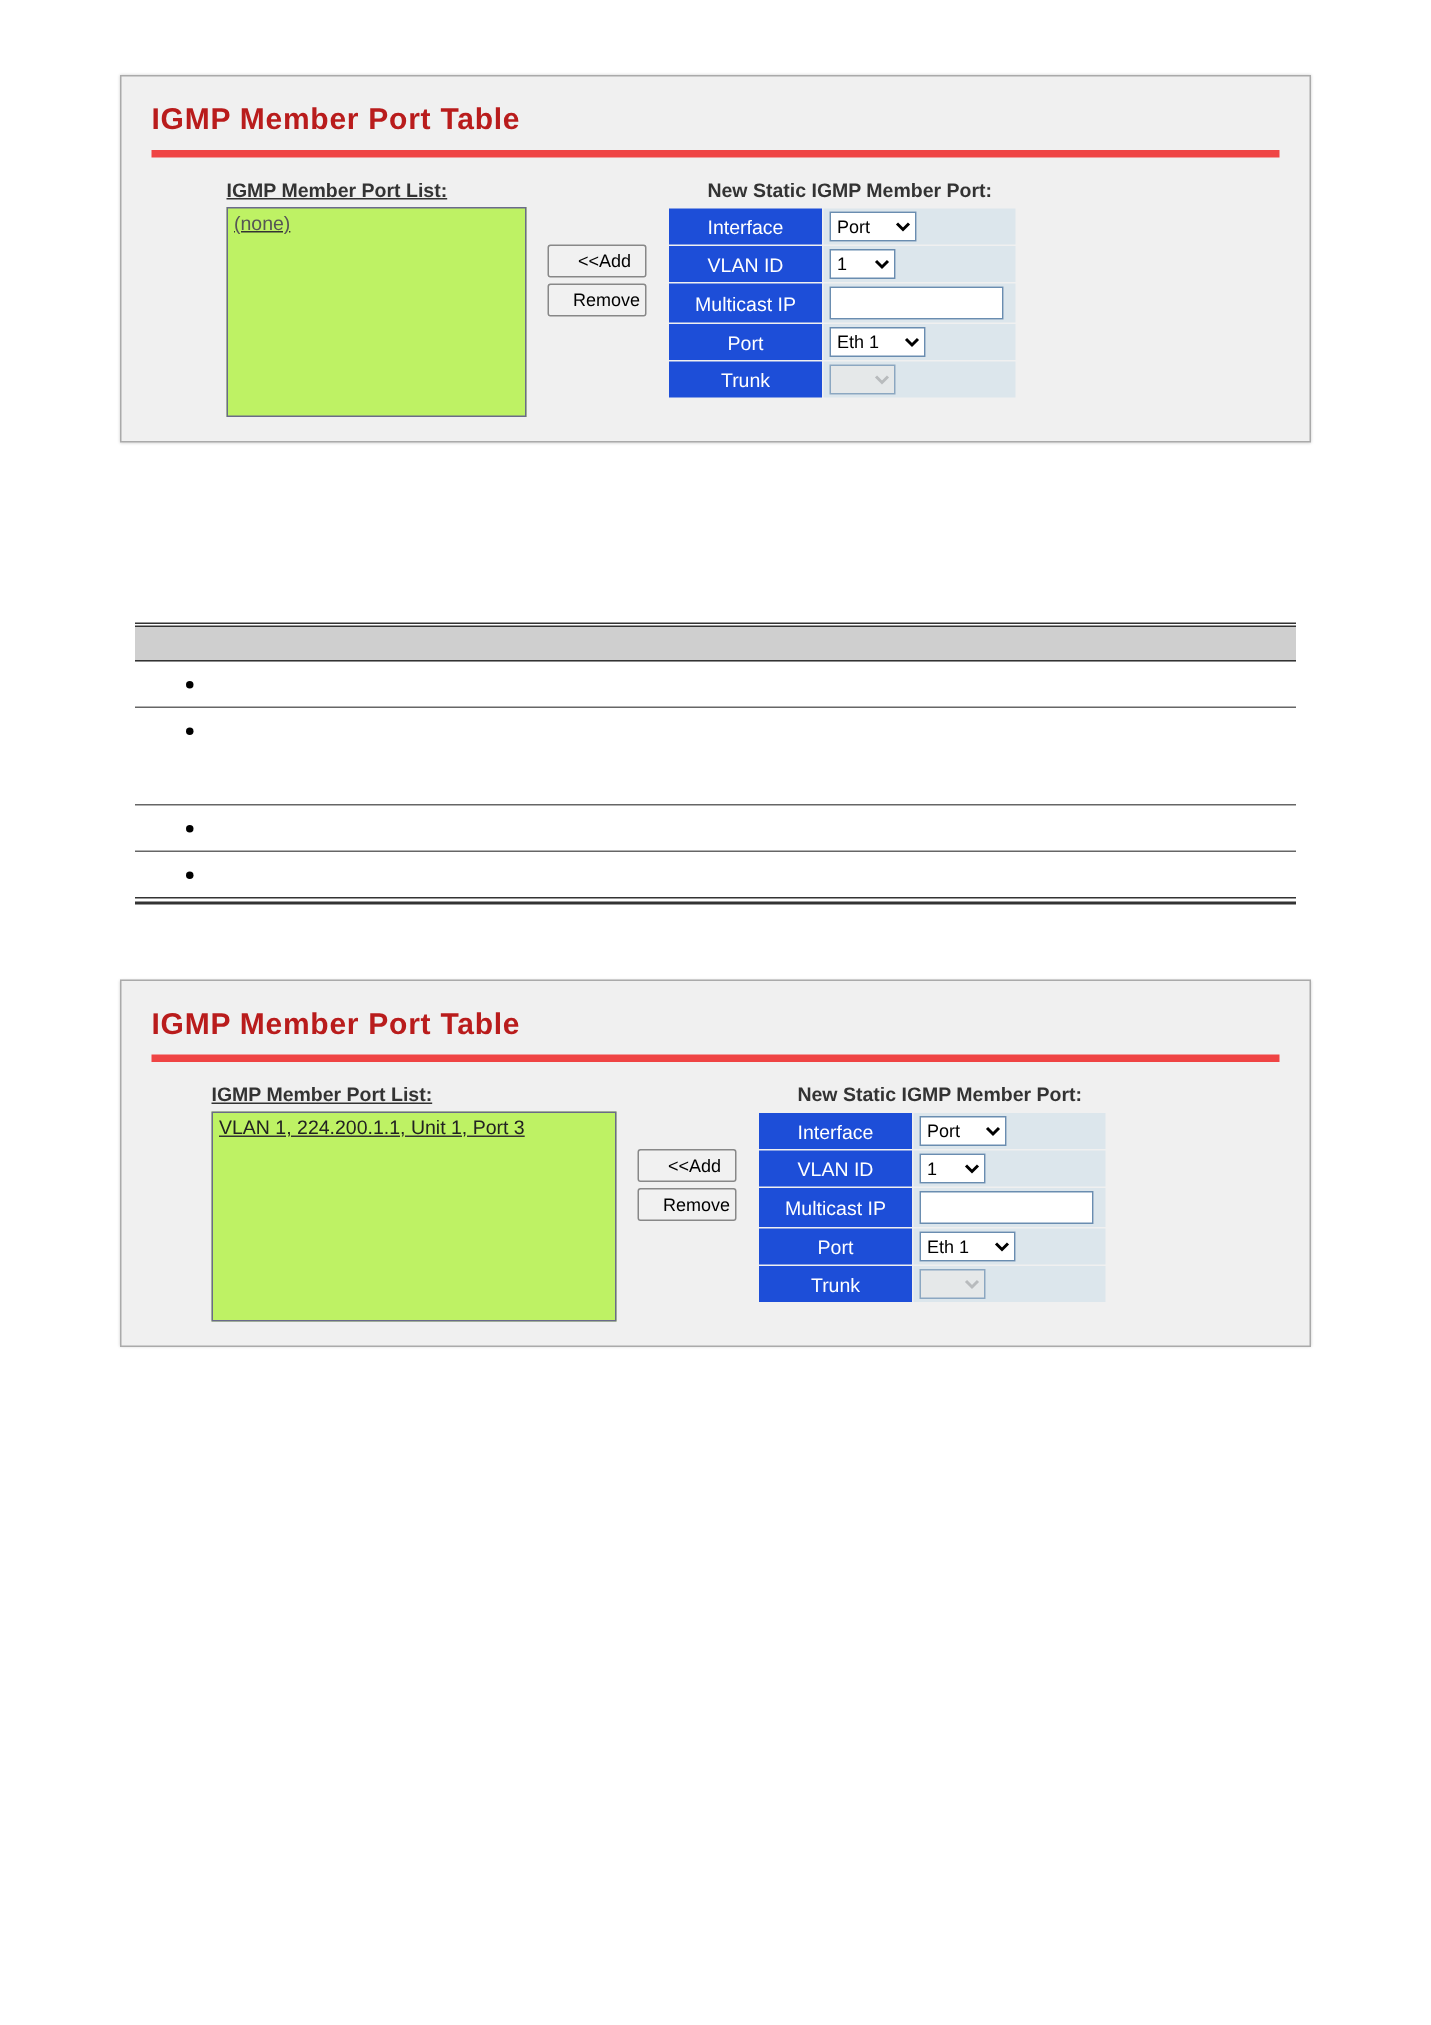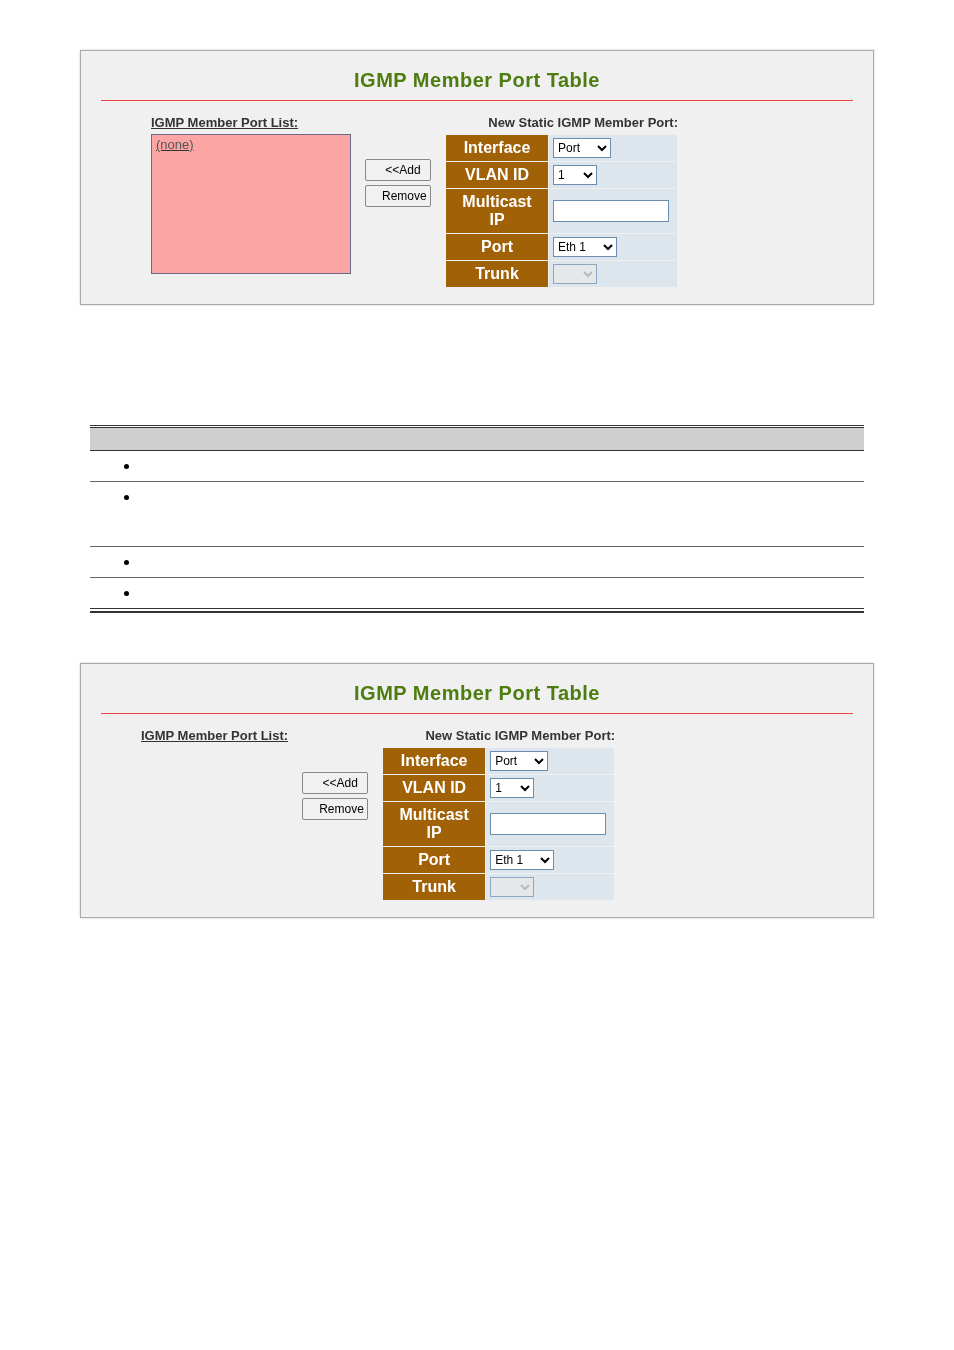--- a/index.html
+++ b/index.html
@@ -21,24 +21,24 @@
   .panel {
     border: 1px solid #aaa;
     background: #f0f0f0;
     padding: 12px 20px 16px 20px;
     box-shadow: 0 0 2px #ccc;
   }
   .panel-title {
     font-family: Verdana, Arial, sans-serif;
     font-size: 20px;
     font-weight: bold;
-    color: #4d7c0f;
-    text-align: center;
+    color: #b91c1c;
+    text-align: left;
     padding: 6px 0 8px 0;
-    border-bottom: 1px solid #ef4444;
+    border-bottom: 5px solid #ef4444;
     letter-spacing: 0.5px;
   }
   .panel-body {
     margin-top: 14px;
     display: flex;
     align-items: flex-start;
   }
   .left-col {
     flex: 0 0 auto;
     padding-left: 50px;
@@ -47,21 +47,21 @@
   .left-col.wide {
     padding-left: 40px;
   }
   .sub-label {
     font-weight: bold;
     color: #333;
     font-size: 13px;
     padding-bottom: 4px;
   }
   .listbox {
-    background: #fca5a5;
+    background: #bef264;
     border: 1px solid #6a6a8a;
     width: 200px;
     height: 140px;
     padding: 2px 4px;
     color: #555;
     font-family: Verdana, Arial, sans-serif;
     font-size: 13px;
     box-sizing: border-box;
     overflow: hidden;
   }
@@ -83,34 +83,34 @@
     border: 1px solid #888;
     border-radius: 2px;
     margin-bottom: 4px;
     cursor: pointer;
     padding-left: 16px;
   }
   .right-col {
     flex: 0 0 auto;
   }
   .right-col .sub-label {
-    text-align: right;
+    text-align: center;
     padding-left: 10px;
   }
   .form-table {
     border-collapse: separate;
     border-spacing: 1px 1px;
   }
   .form-table td.th {
-    background: #a16207;
+    background: #1d4ed8;
     color: #fff;
-    font-weight: bold;
+    font-weight: normal;
     text-align: center;
     padding: 4px 8px;
-    font-size: 16px;
+    font-size: 13px;
     width: 86px;
   }
   .form-table td.td {
     background: #dce6ec;
     padding: 2px 4px;
     width: 120px;
   }
   .sel {
     font-family: Verdana, Arial, sans-serif;
     font-size: 12px;
@@ -222,20 +222,21 @@
     <div class="row-wrap short" style="border-bottom:none;"><span class="bullet"></span></div>
     <div class="dbl-line" style="border-top:1px solid #333; padding-top:2px; border-bottom:2px solid #333;"></div>
   </div>
 
   <div class="panel-wrap" style="padding-top:10px;">
     <div class="panel">
       <div class="panel-title">IGMP Member Port Table</div>
       <div class="panel-body">
         <div class="left-col wide">
           <div class="sub-label">IGMP Member Port List:</div>
+          <div class="listbox wide"><span>VLAN 1, 224.200.1.1, Unit 1, Port 3</span></div>
         </div>
         <div class="mid-col">
           <button class="btn">&lt;&lt;Add</button>
           <button class="btn">Remove</button>
         </div>
         <div class="right-col">
           <div class="sub-label">New Static IGMP Member Port:</div>
           <table class="form-table">
             <tbody>
                 <tr>

